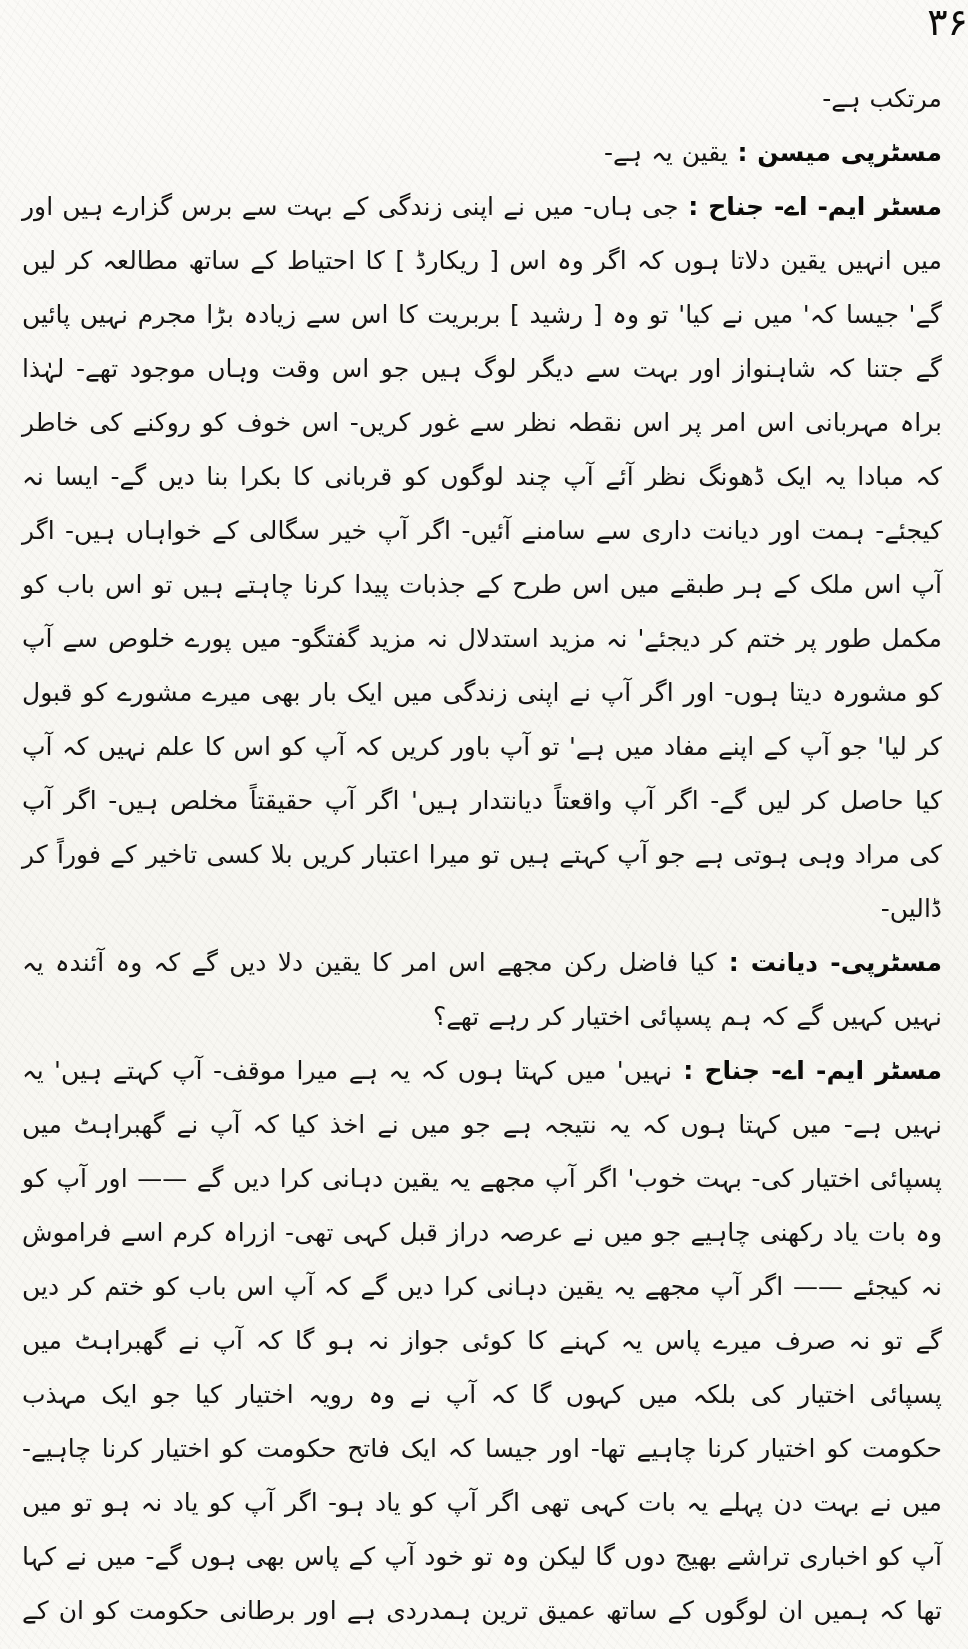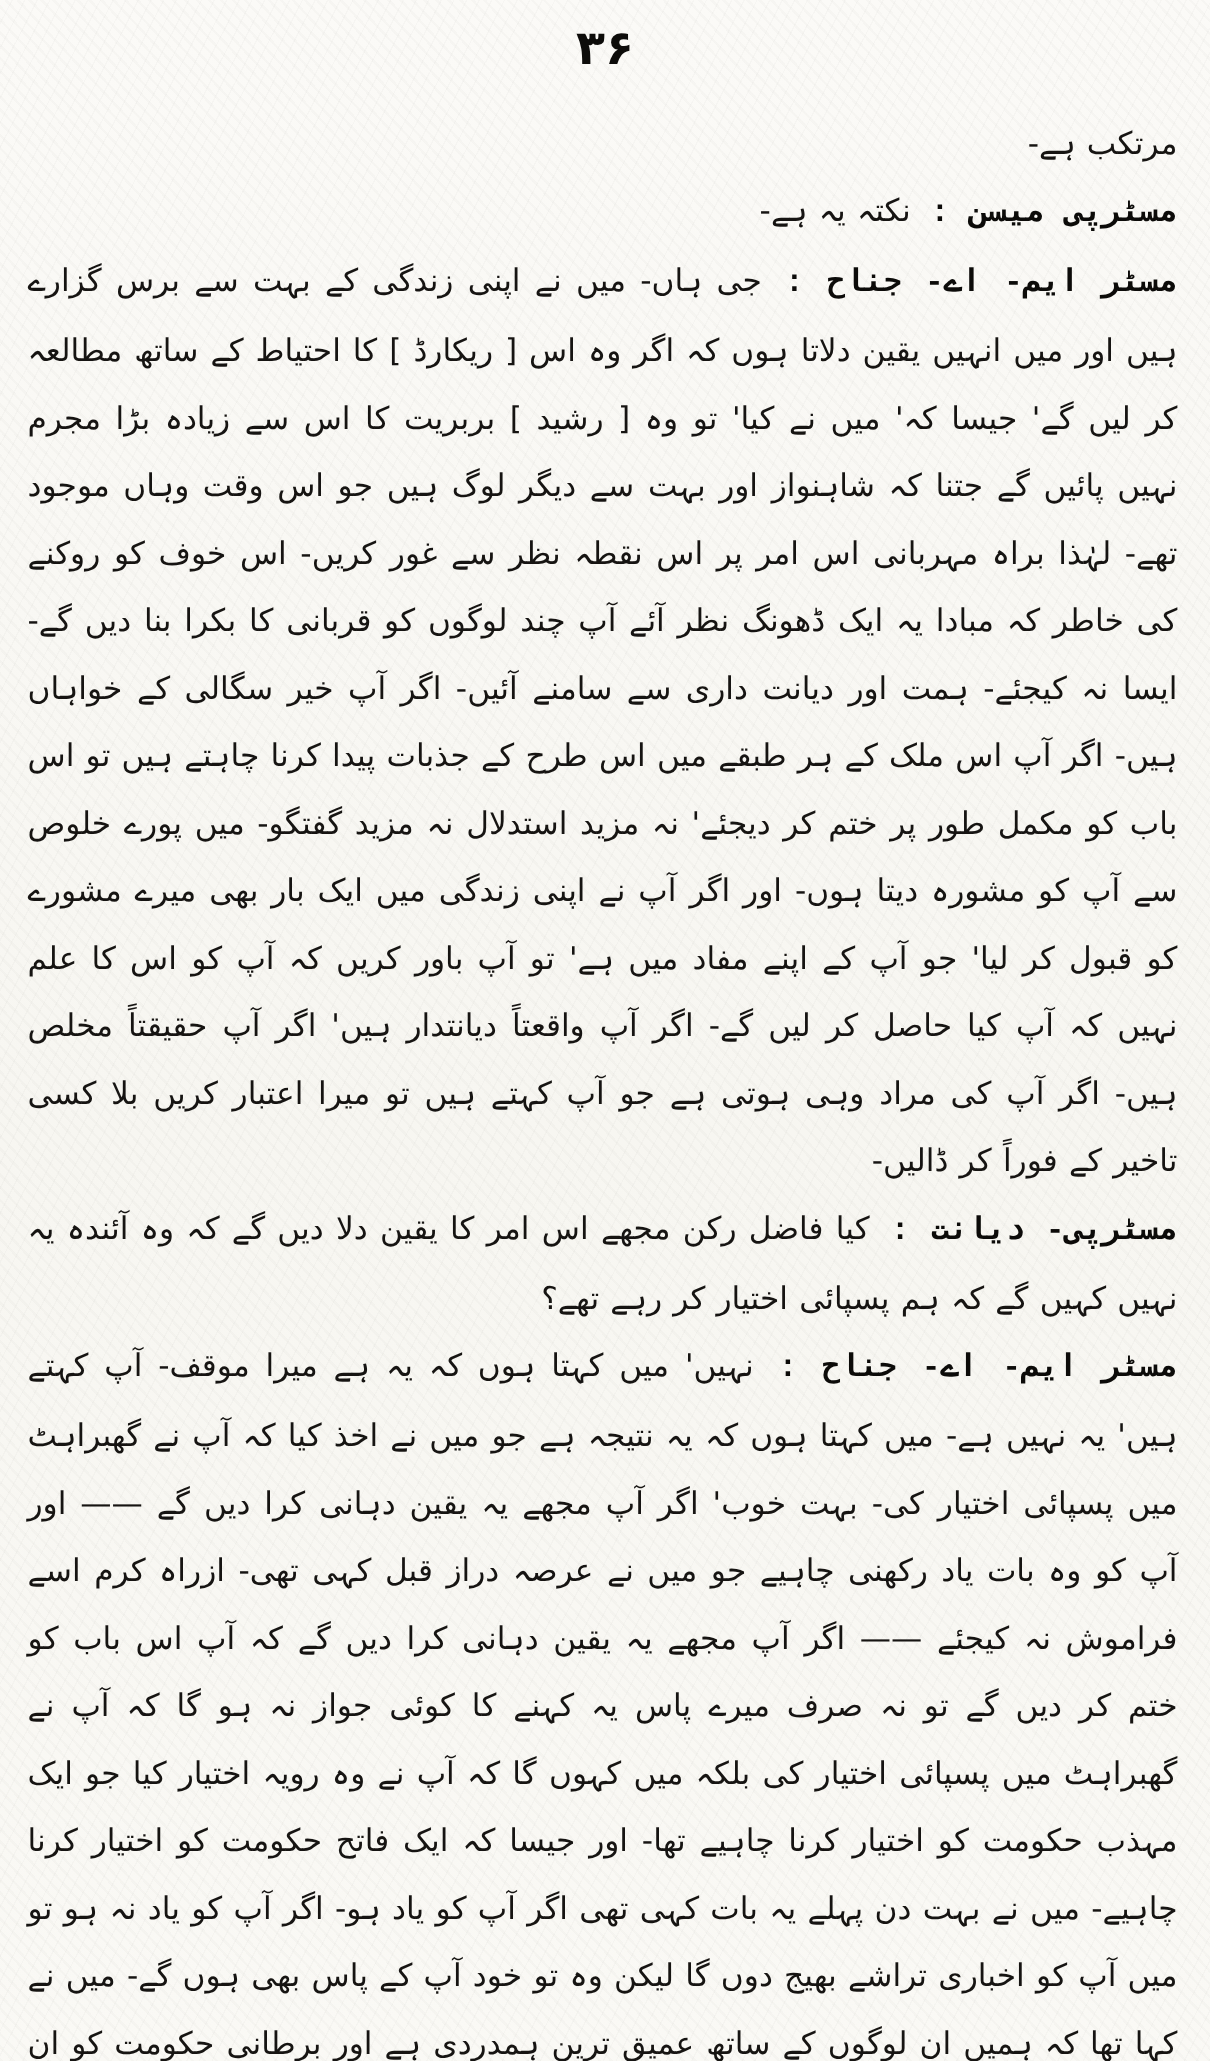--- a/index.html
+++ b/index.html
@@ -16,62 +16,60 @@
       repeating-linear-gradient(47deg, rgba(120,120,110,0.035) 0 2px, rgba(0,0,0,0) 2px 7px),
       repeating-linear-gradient(-63deg, rgba(100,100,95,0.03) 0 1px, rgba(0,0,0,0) 1px 9px),
       linear-gradient(180deg, #fbfaf7 0%, #f7f6f1 55%, #faf9f5 100%);
     color: #141210;
     font-family: "DejaVu Sans", sans-serif;
     direction: rtl;
     overflow: hidden;
     box-sizing: border-box;
   }
   .page-number {
-    text-align: center;
     font-size: 38px;
-    font-weight: bold;
-    padding-top: 16px;
+    font-weight: normal;
+    padding-top: 0;
     height: 62px;
     letter-spacing: 2px;
     color: #0d0c0a;
   }
   .text-block {
     padding: 10px 26px 0 22px;
   }
   p.para {
     margin: 0;
     font-size: 25px;
     line-height: 54px;
     text-align: justify;
     word-spacing: 1px;
     color: #161412;
   }
   p.para.short {
   }
   .speaker {
     font-weight: bold;
     color: #0c0b09;
-    font-family: Liberation Mono, monospace;
   }
 </style>
 </head>
 <body>
 
 <div class="page">
 
   <div class="page-number">۳۶</div>
 
   <div class="text-block">
 
     <p class="para short">
       <span>مرتکب ہے-</span>
     </p>
 
     <p class="para short">
-      <span class="speaker">مسٹرپی میسن : </span><span>نکتہ یہ ہے-</span>
+      <span class="speaker">مسٹرپی میسن : </span><span>یقین یہ ہے-</span>
     </p>
 
     <p class="para">
       <span class="speaker">مسٹر ایم- اے- جناح : </span><span>جی ہاں- میں نے اپنی زندگی کے بہت سے برس گزارے ہیں اور میں انہیں یقین دلاتا ہوں کہ اگر وہ اس [ ریکارڈ ] کا احتیاط کے ساتھ مطالعہ کر لیں گے' جیسا کہ' میں نے کیا' تو وہ [ رشید ] بربریت کا اس سے زیادہ بڑا مجرم نہیں پائیں گے جتنا کہ شاہنواز اور بہت سے دیگر لوگ ہیں جو اس وقت وہاں موجود تھے- لہٰذا براہ مہربانی اس امر پر اس نقطہ نظر سے غور کریں- اس خوف کو روکنے کی خاطر کہ مبادا یہ ایک ڈھونگ نظر آئے آپ چند لوگوں کو قربانی کا بکرا بنا دیں گے- ایسا نہ کیجئے- ہمت اور دیانت داری سے سامنے آئیں- اگر آپ خیر سگالی کے خواہاں ہیں- اگر آپ اس ملک کے ہر طبقے میں اس طرح کے جذبات پیدا کرنا چاہتے ہیں تو اس باب کو مکمل طور پر ختم کر دیجئے' نہ مزید استدلال نہ مزید گفتگو- میں پورے خلوص سے آپ کو مشورہ دیتا ہوں- اور اگر آپ نے اپنی زندگی میں ایک بار بھی میرے مشورے کو قبول کر لیا' جو آپ کے اپنے مفاد میں ہے' تو آپ باور کریں کہ آپ کو اس کا علم نہیں کہ آپ کیا حاصل کر لیں گے- اگر آپ واقعتاً دیانتدار ہیں' اگر آپ حقیقتاً مخلص ہیں- اگر آپ کی مراد وہی ہوتی ہے جو آپ کہتے ہیں تو میرا اعتبار کریں بلا کسی تاخیر کے فوراً کر ڈالیں-</span>
     </p>
 
     <p class="para">
       <span class="speaker">مسٹرپی- دیانت : </span><span>کیا فاضل رکن مجھے اس امر کا یقین دلا دیں گے کہ وہ آئندہ یہ نہیں کہیں گے کہ ہم پسپائی اختیار کر رہے تھے؟</span>
     </p>
 

